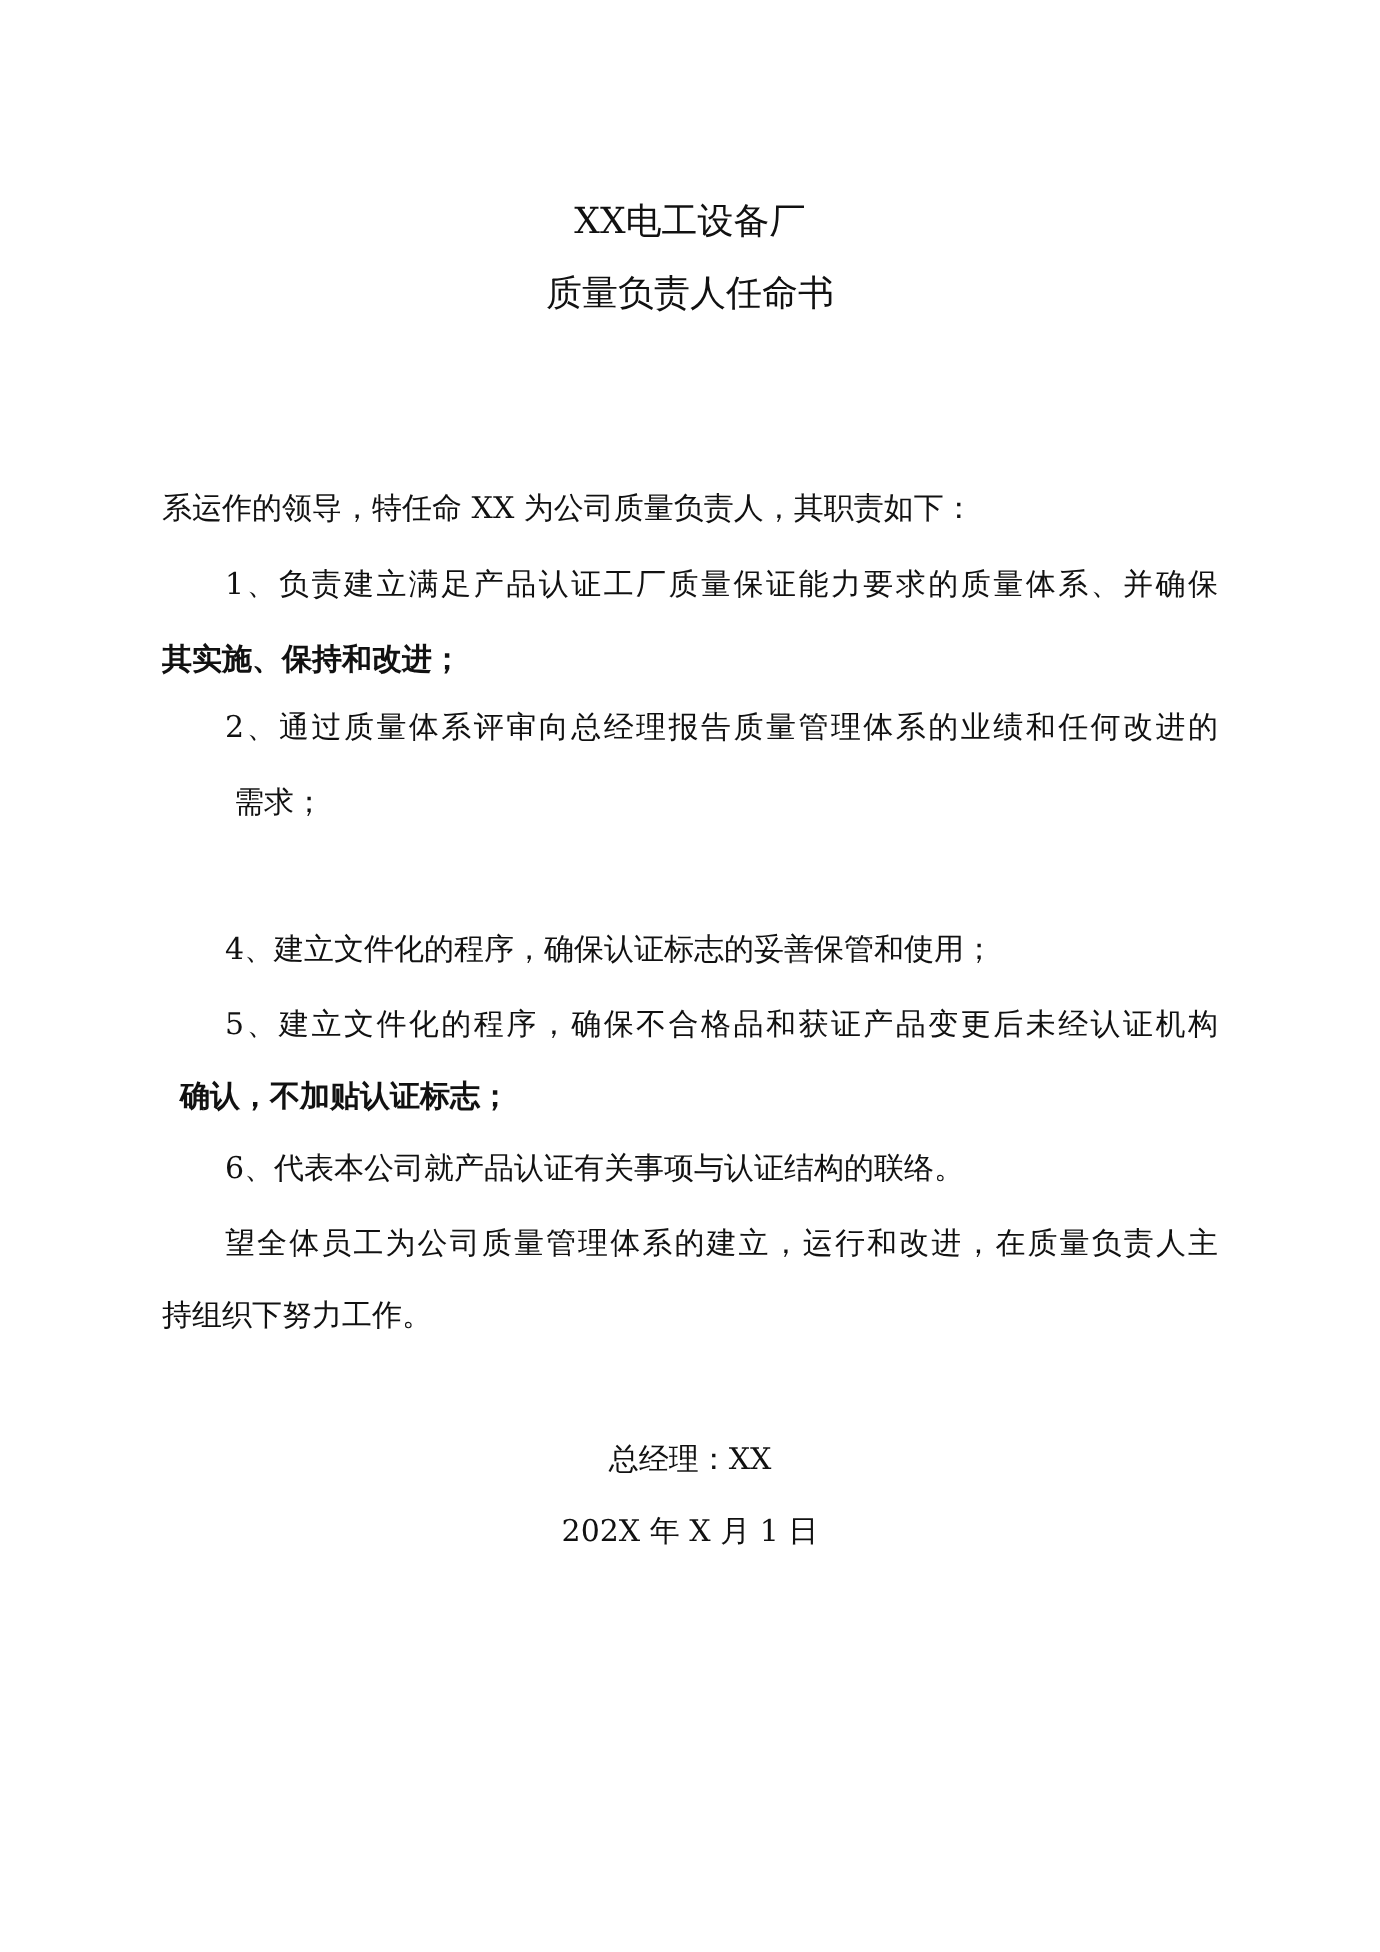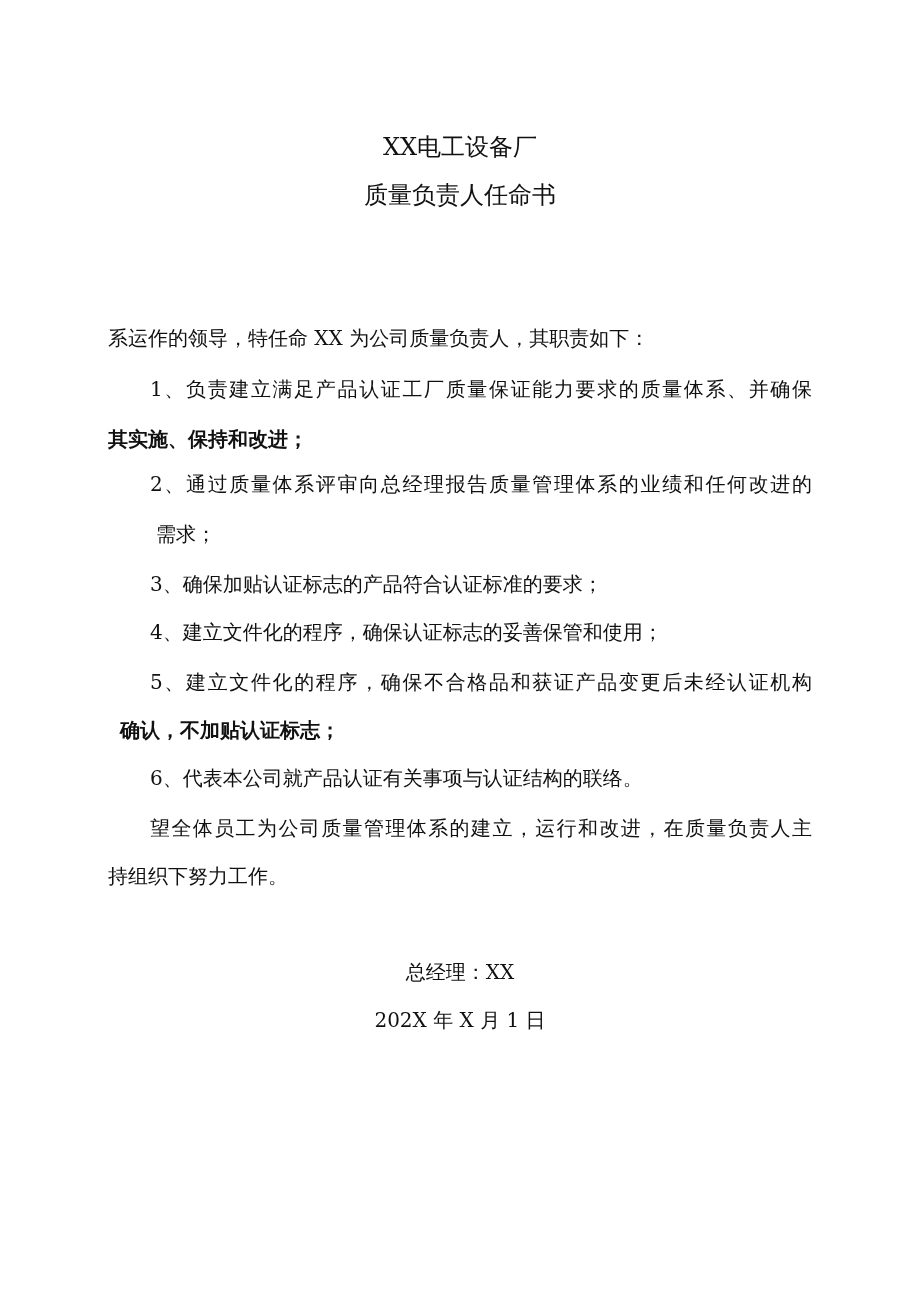--- a/index.html
+++ b/index.html
@@ -27,21 +27,20 @@
   <div class="line title2 center" style="top:180px;">质量负责人任命书</div>
 
   <div class="line" style="left:108px; top:326px;">系运作的领导，特任命 XX 为公司质量负责人，其职责如下：</div>
 
   <div class="line justify" style="left:150px; width:662px; top:377px;">1、负责建立满足产品认证工厂质量保证能力要求的质量体系、并确保</div>
   <div class="line" style="left:108px; top:427px;font-weight:bold;">其实施、保持和改进；</div>
 
   <div class="line justify" style="left:150px; width:662px; top:472px;">2、通过质量体系评审向总经理报告质量管理体系的业绩和任何改进的</div>
   <div class="line" style="left:108px; top:522px;margin-left:48px;">需求；</div>
 
-  <div class="line" style="left:150px; top:572px;">3、确保加贴认证标志的产品符合认证标准的要求；</div>
 
   <div class="line" style="left:150px; top:620px;">4、建立文件化的程序，确保认证标志的妥善保管和使用；</div>
 
   <div class="line justify" style="left:150px; width:662px; top:670px;">5、建立文件化的程序，确保不合格品和获证产品变更后未经认证机构</div>
   <div class="line" style="left:120px; top:718px;font-weight:bold;">确认，不加贴认证标志；</div>
 
   <div class="line" style="left:150px; top:766px;">6、代表本公司就产品认证有关事项与认证结构的联络。</div>
 
   <div class="line justify" style="left:150px; width:662px; top:816px;">望全体员工为公司质量管理体系的建立，运行和改进，在质量负责人主</div>
   <div class="line" style="left:108px; top:864px;">持组织下努力工作。</div>

